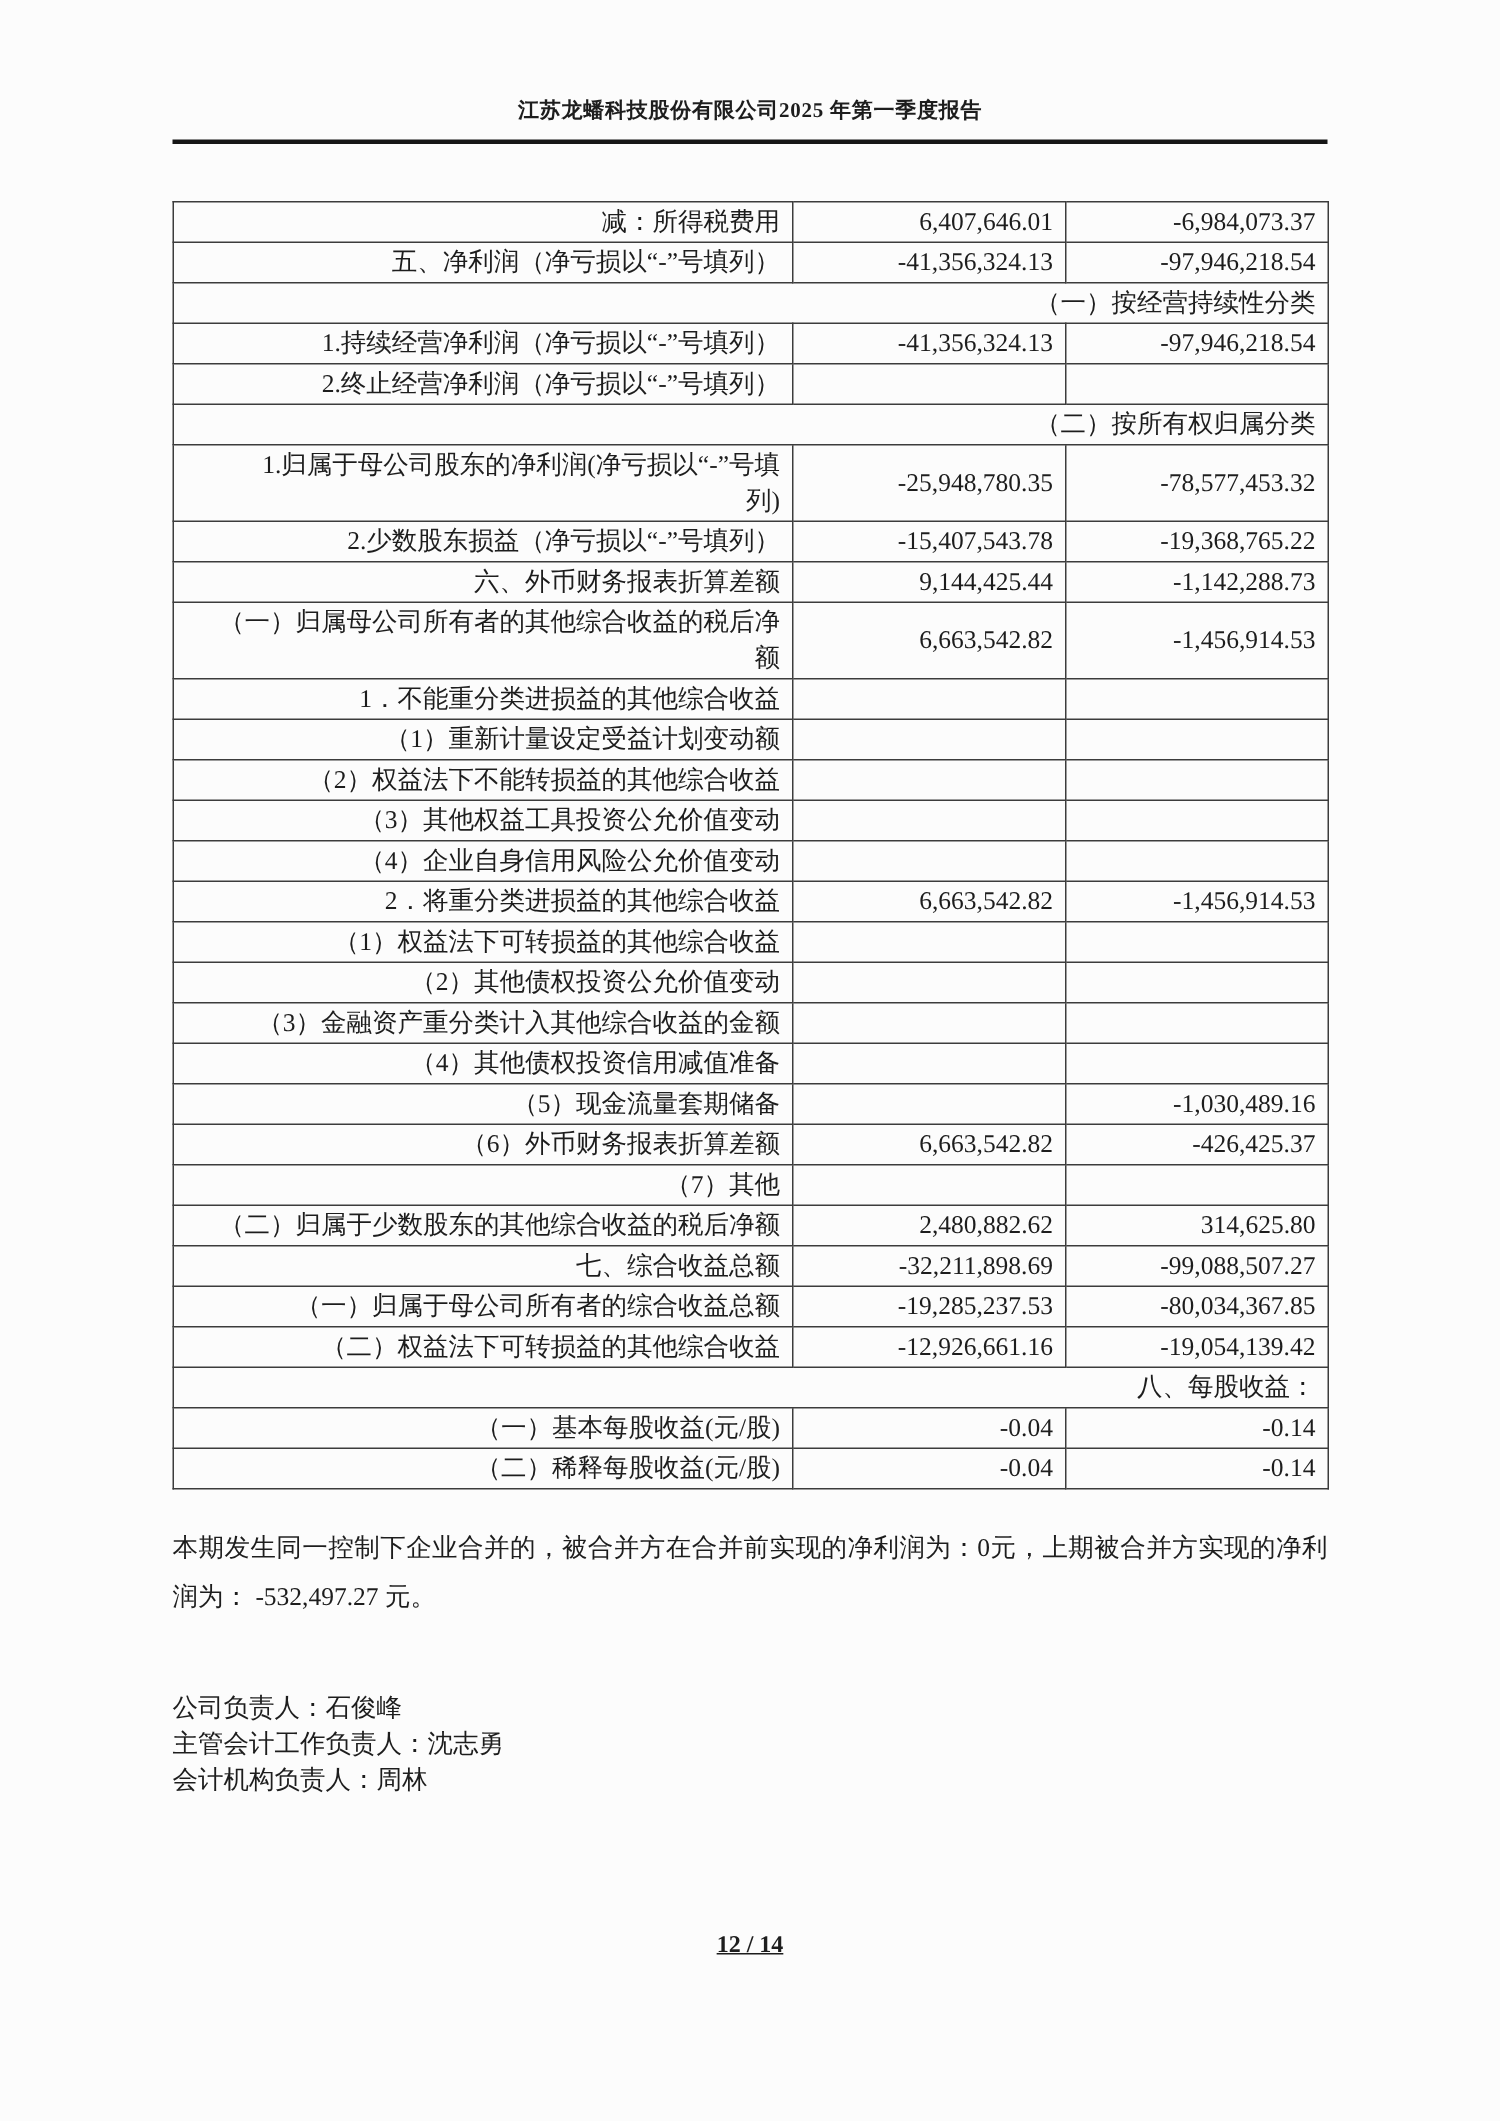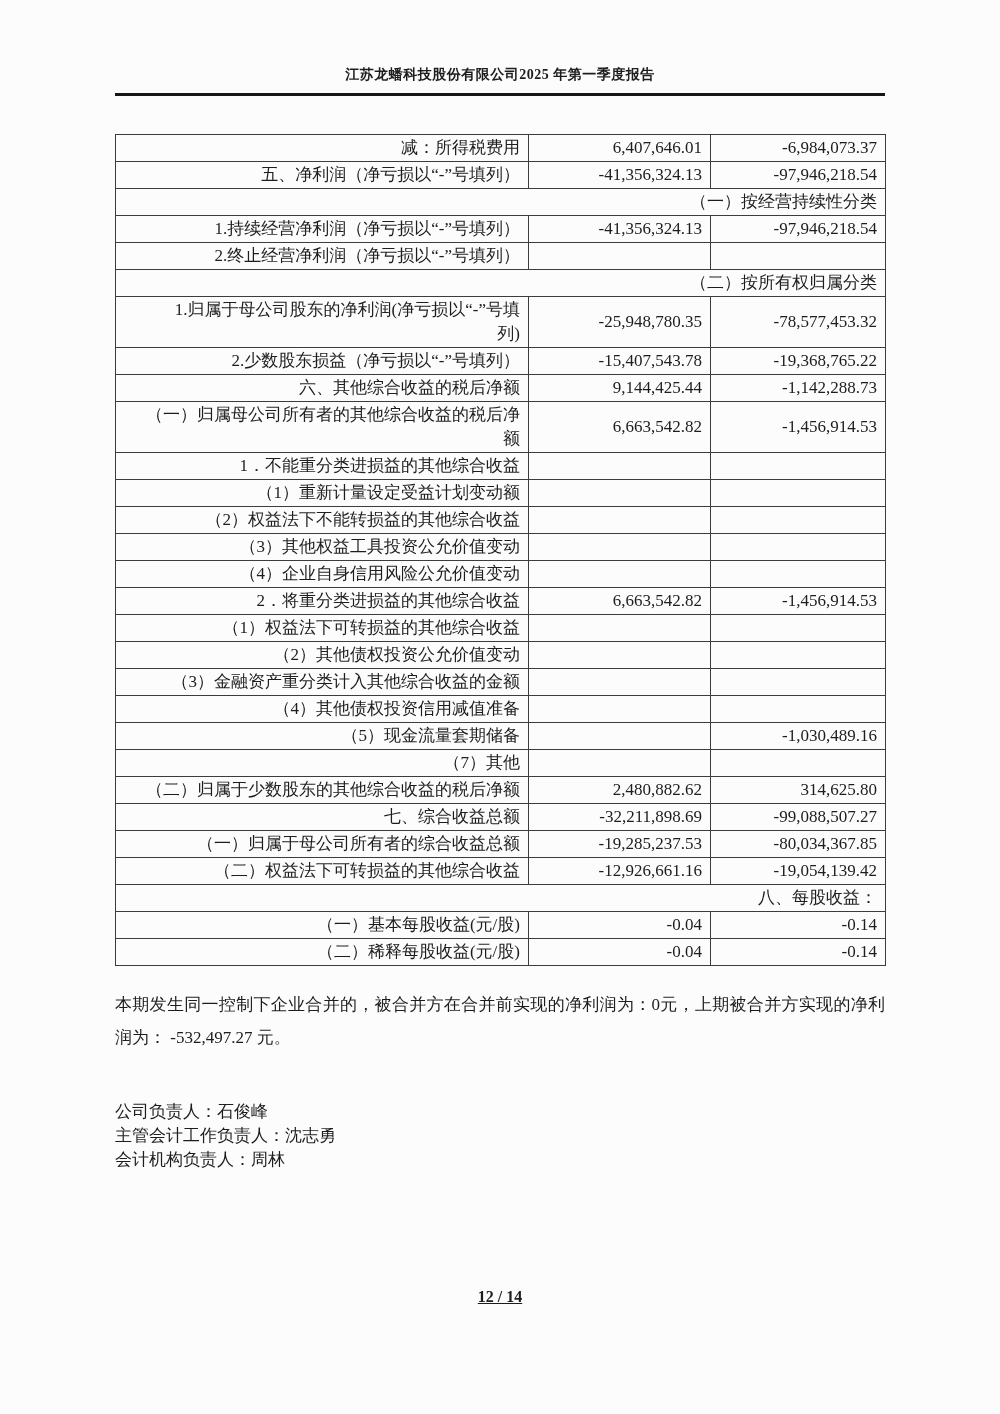--- a/index.html
+++ b/index.html
@@ -132,21 +132,21 @@
           <td class="lbl i4">1.归属于母公司股东的净利润(净亏损以“-”号填列)</td>
           <td class="num">-25,948,780.35</td>
           <td class="num">-78,577,453.32</td>
         </tr>
         <tr>
           <td class="lbl i4">2.少数股东损益（净亏损以“-”号填列）</td>
           <td class="num">-15,407,543.78</td>
           <td class="num">-19,368,765.22</td>
         </tr>
         <tr>
-          <td class="lbl i0">六、其他综合收益的税后净额</td>
+          <td class="lbl i0">六、外币财务报表折算差额</td>
           <td class="num">9,144,425.44</td>
           <td class="num">-1,142,288.73</td>
         </tr>
         <tr>
           <td class="lbl i3">（一）归属母公司所有者的其他综合收益的税后净额</td>
           <td class="num">6,663,542.82</td>
           <td class="num">-1,456,914.53</td>
         </tr>
         <tr>
           <td class="lbl i4">1．不能重分类进损益的其他综合收益</td>
@@ -195,20 +195,25 @@
         </tr>
         <tr>
           <td class="lbl i3">（4）其他债权投资信用减值准备</td>
           <td class="num"></td>
           <td class="num"></td>
         </tr>
         <tr>
           <td class="lbl i3">（5）现金流量套期储备</td>
           <td class="num"></td>
           <td class="num">-1,030,489.16</td>
+        </tr>
+        <tr>
+          <td class="lbl i3">（6）外币财务报表折算差额</td>
+          <td class="num">6,663,542.82</td>
+          <td class="num">-426,425.37</td>
         </tr>
         <tr>
           <td class="lbl i3">（7）其他</td>
           <td class="num"></td>
           <td class="num"></td>
         </tr>
         <tr>
           <td class="lbl i3">（二）归属于少数股东的其他综合收益的税后净额</td>
           <td class="num">2,480,882.62</td>
           <td class="num">314,625.80</td>

